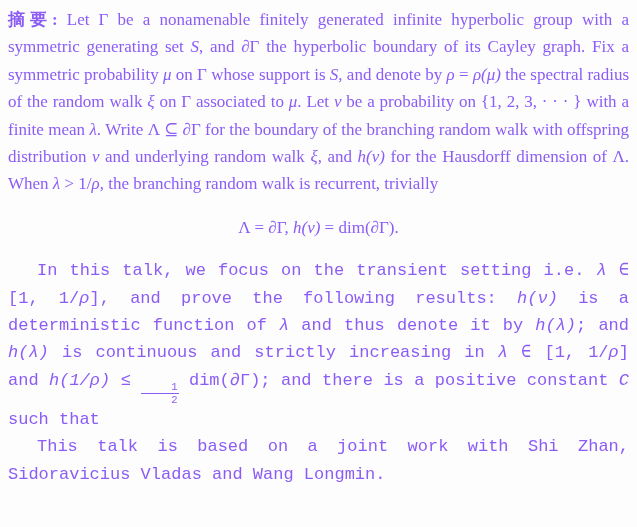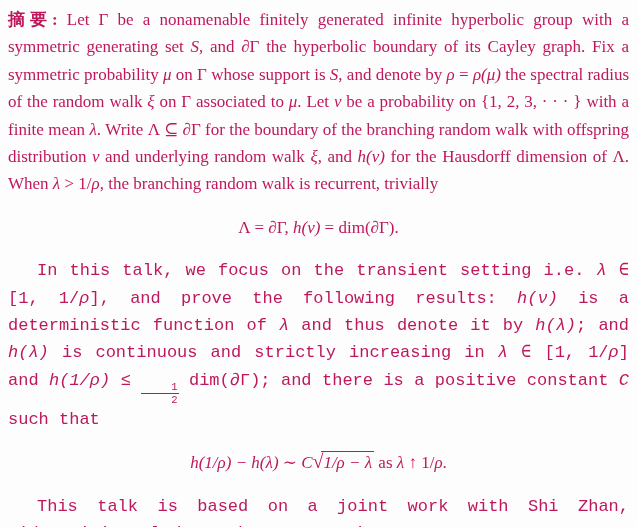--- a/index.html
+++ b/index.html
@@ -13,21 +13,21 @@
     overflow: hidden;
   }
   .doc {
     box-sizing: border-box;
     width: 637px;
     height: 527px;
     padding: 6px 8px 0 8px;
     font-family: "Liberation Serif", "DejaVu Serif", serif;
     font-size: 17px;
     line-height: 27.4px;
-    color: #be185d;
+    color: #8b5cf6;
     text-align: justify;
   }
   .para {
     margin: 0;
   }
   .para.indent {
     text-indent: 29px;
     font-family: Liberation Mono, monospace;
   }
   .equation {
@@ -71,17 +71,16 @@
 <div class="doc">
   <p class="para"><span class="mb">摘要: </span><span>Let Γ be a nonamenable finitely generated infinite hyperbolic group with a symmetric generating set </span><span class="mi">S</span><span>, and ∂Γ the hyperbolic boundary of its Cayley graph. Fix a symmetric probability </span><span class="mi">μ</span><span> on Γ whose support is </span><span class="mi">S</span><span>, and denote by </span><span class="mi">ρ</span><span> = </span><span class="mi">ρ(μ)</span><span> the spectral radius of the random walk </span><span class="mi">ξ</span><span> on Γ associated to </span><span class="mi">μ</span><span>. Let </span><span class="mi">ν</span><span> be a probability on {1, 2, 3, · · · } with a finite mean </span><span class="mi">λ</span><span>. Write Λ ⊆ ∂Γ for the boundary of the branching random walk with offspring distribution </span><span class="mi">ν</span><span> and underlying random walk </span><span class="mi">ξ</span><span>, and </span><span class="mi">h(ν)</span><span> for the Hausdorff dimension of Λ. When </span><span class="mi">λ</span><span> &gt; 1/</span><span class="mi">ρ</span><span>, the branching random walk is recurrent, trivially</span></p>
 
   <div class="equation"><span>Λ = ∂Γ, </span><span class="mi">h(ν)</span><span> = dim(∂Γ).</span></div>
 
   <p class="para indent"><span>In this talk, we focus on the transient setting i.e. </span><span class="mi">λ</span><span> ∈ [1, 1/</span><span class="mi">ρ</span><span>], and prove the following results: </span><span class="mi">h(ν)</span><span> is a deterministic function of </span><span class="mi">λ</span><span> and thus denote it by </span><span class="mi">h(λ)</span><span>; and </span><span class="mi">h(λ)</span><span> is continuous and strictly increasing in </span><span class="mi">λ</span><span> ∈ [1, 1/</span><span class="mi">ρ</span><span>] and </span><span class="mi">h(1/ρ)</span><span> ≤ </span><span class="frac">
         <span class="num">1</span>
         <span class="den">2</span>
       </span><span> dim(∂Γ); and there is a positive constant </span><span class="mi">C</span><span> such that</span></p>
 
-  <div class="equation"><span class="mi">h(1/ρ) − h(λ)</span><span> ∼ </span><span class="mi">C</span><span class="sqrt"><span class="radical">√</span><span class="radicand">1/ρ − λ</span></span><span> as </span><span class="mi">λ</span><span> ↑ 1/</span><span class="mi">ρ</span><span>.</span></div>
 
 
   <p class="para indent"><span>This talk is based on a joint work with Shi Zhan, Sidoravicius Vladas and Wang Longmin.</span></p>
 </div>
 
 </body></html>

